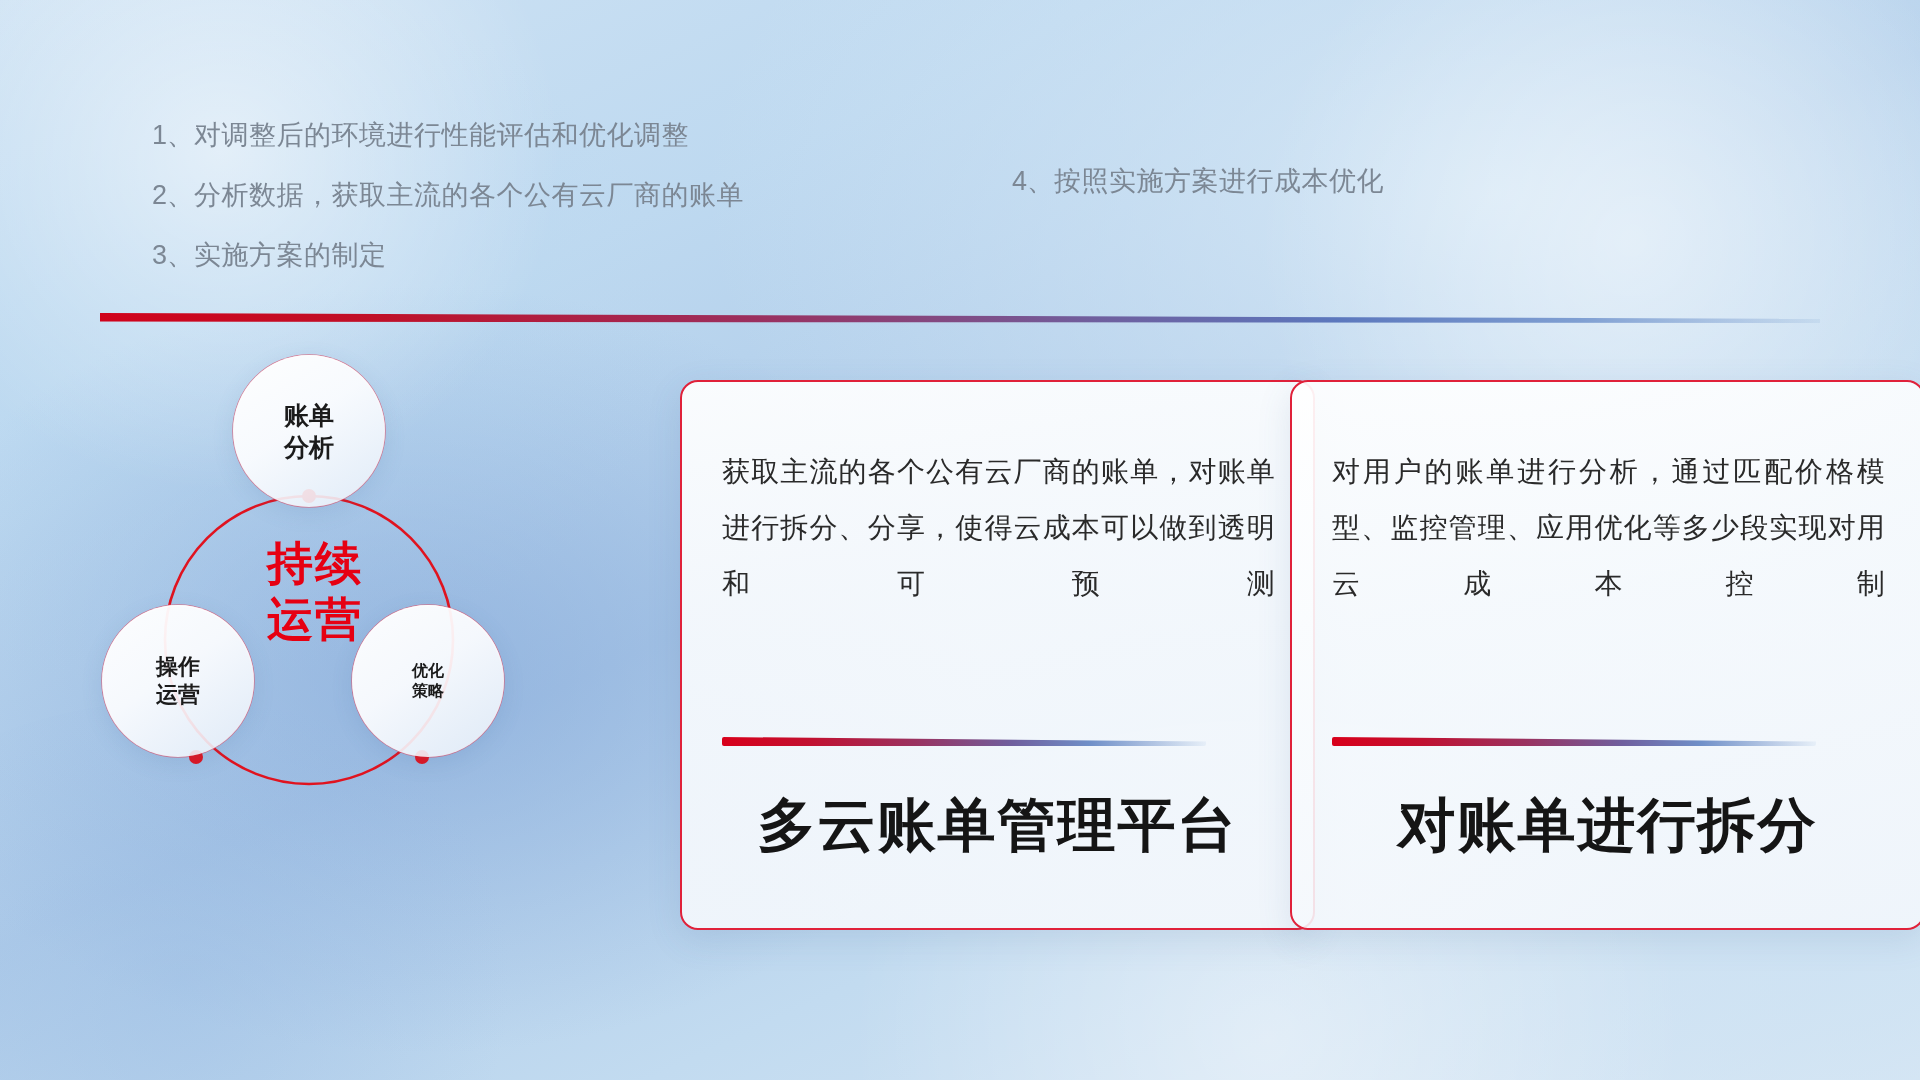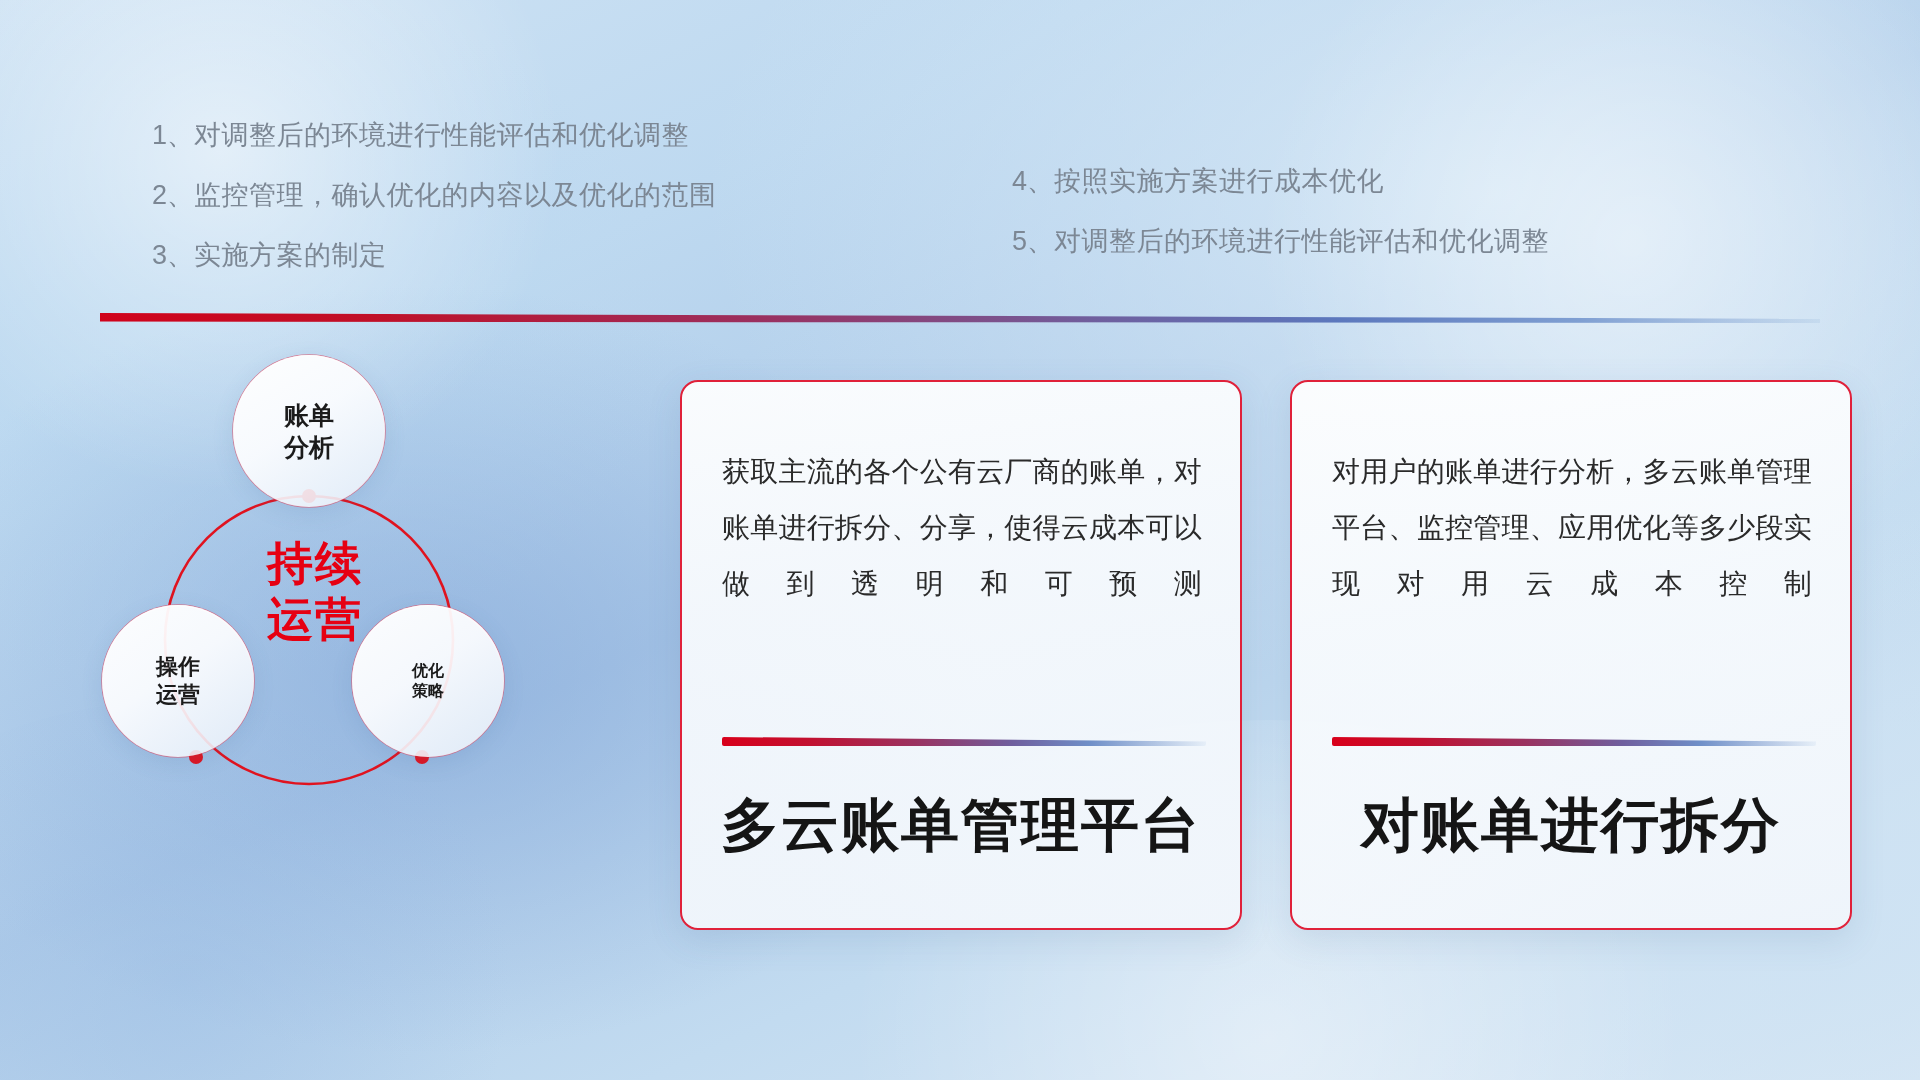--- a/index.html
+++ b/index.html
@@ -118,21 +118,21 @@
     font-weight: 800;
     font-size: 46px;
     line-height: 1.22;
     letter-spacing: 2px;
   }
 
   
   .card {
     position: absolute;
     top: 380px;
-    width: 562px;
+    width: 635px;
     height: 550px;
     border-radius: 18px;
     border: 2px solid #e0213a;
     background: linear-gradient(165deg, rgba(255,255,255,0.93) 0%, rgba(250,252,254,0.90) 40%, rgba(243,247,252,0.88) 100%);
     box-shadow: 0 10px 34px rgba(60,100,150,0.13);
     box-sizing: border-box;
     overflow: hidden;
   }
   .card-1 { left: 680px; }
   .card-2 { left: 1290px; }
@@ -180,33 +180,30 @@
   <div class="bloom bloom-3"></div>
   <div class="bloom bloom-4"></div>
 
   <div class="lists">
 
     <div class="list-col left">
       <div class="list-item">
         <span class="num">1、</span><span>对调整后的环境进行性能评估和优化调整</span>
       </div>
       <div class="list-item">
-        <span class="num">2、</span><span>监控管理，确认优化的内容以及优化的范围</span>
+        <span class="num">2、</span><span>分析数据，获取主流的各个公有云厂商的账单</span>
       </div>
       <div class="list-item">
         <span class="num">3、</span><span>实施方案的制定</span>
       </div>
     </div>
 
     <div class="list-col right">
       <div class="list-item">
         <span class="num">4、</span><span>按照实施方案进行成本优化</span>
-      </div>
-      <div class="list-item">
-        <span class="num">5、</span><span>对调整后的环境进行性能评估和优化调整</span>
       </div>
     </div>
 
   </div>
 
   <div class="rule-wrap">
     <div class="rule"></div>
   </div>
 
   <div class="venn">
@@ -252,18 +249,18 @@
 
   </div>
 
   <div class="card card-1">
     <div class="card-body">获取主流的各个公有云厂商的账单，对账单进行拆分、分享，使得云成本可以做到透明和可预测</div>
     <div class="card-divider"></div>
     <div class="card-title">多云账单管理平台</div>
   </div>
 
   <div class="card card-2">
-    <div class="card-body">对用户的账单进行分析，多云账单管理平台、监控管理、应用优化等多少段实现对用云成本控制</div>
+    <div class="card-body">对用户的账单进行分析，通过匹配价格模型、监控管理、应用优化等多少段实现对用云成本控制</div>
     <div class="card-divider"></div>
     <div class="card-title">对账单进行拆分</div>
   </div>
 
 </div>
 
 </body></html>

